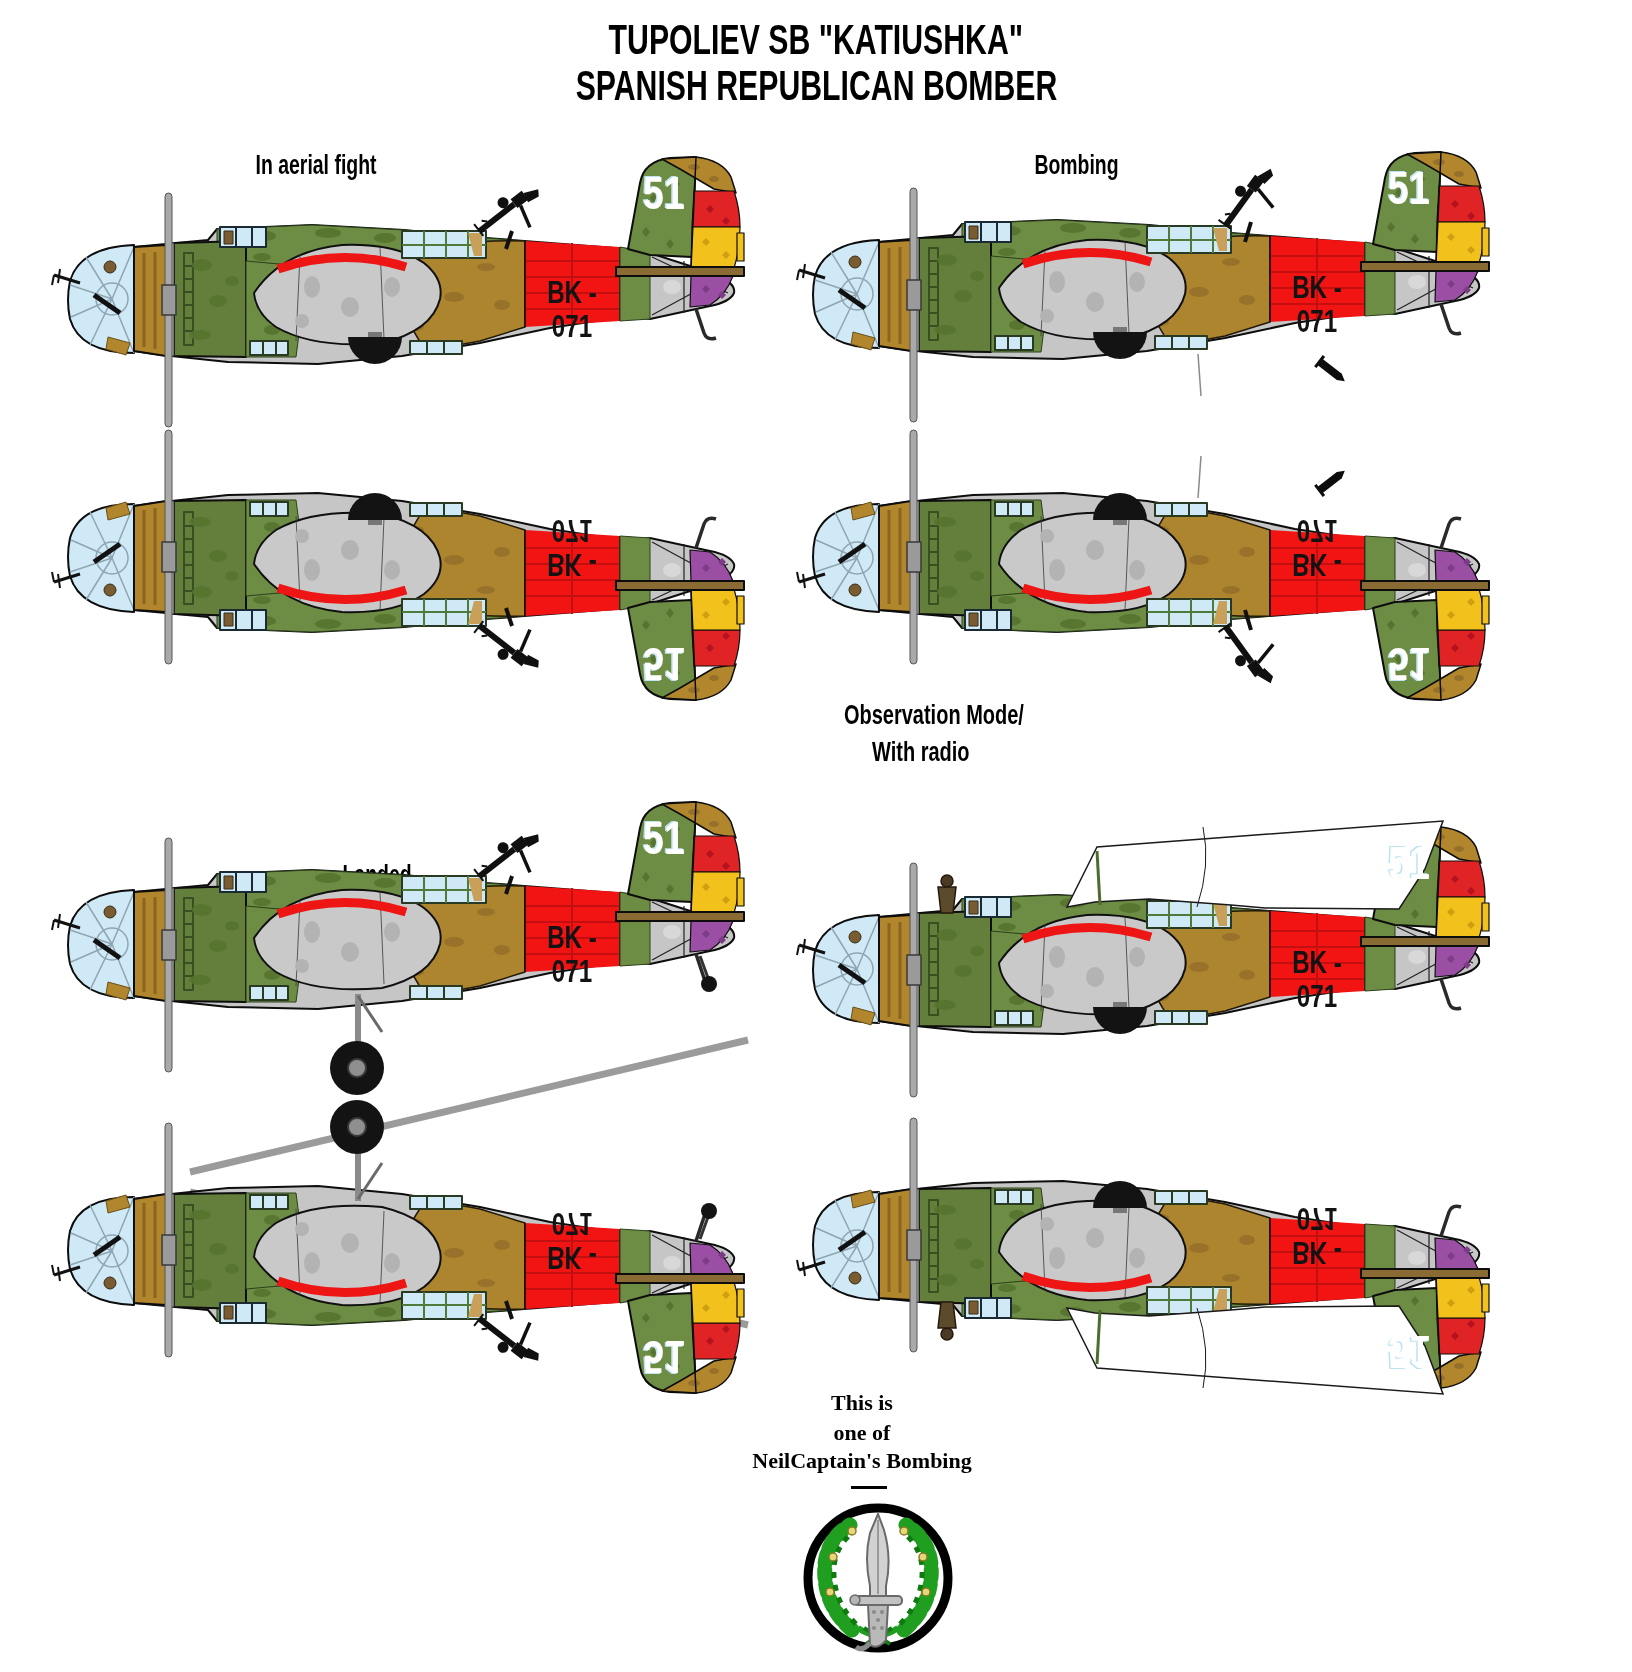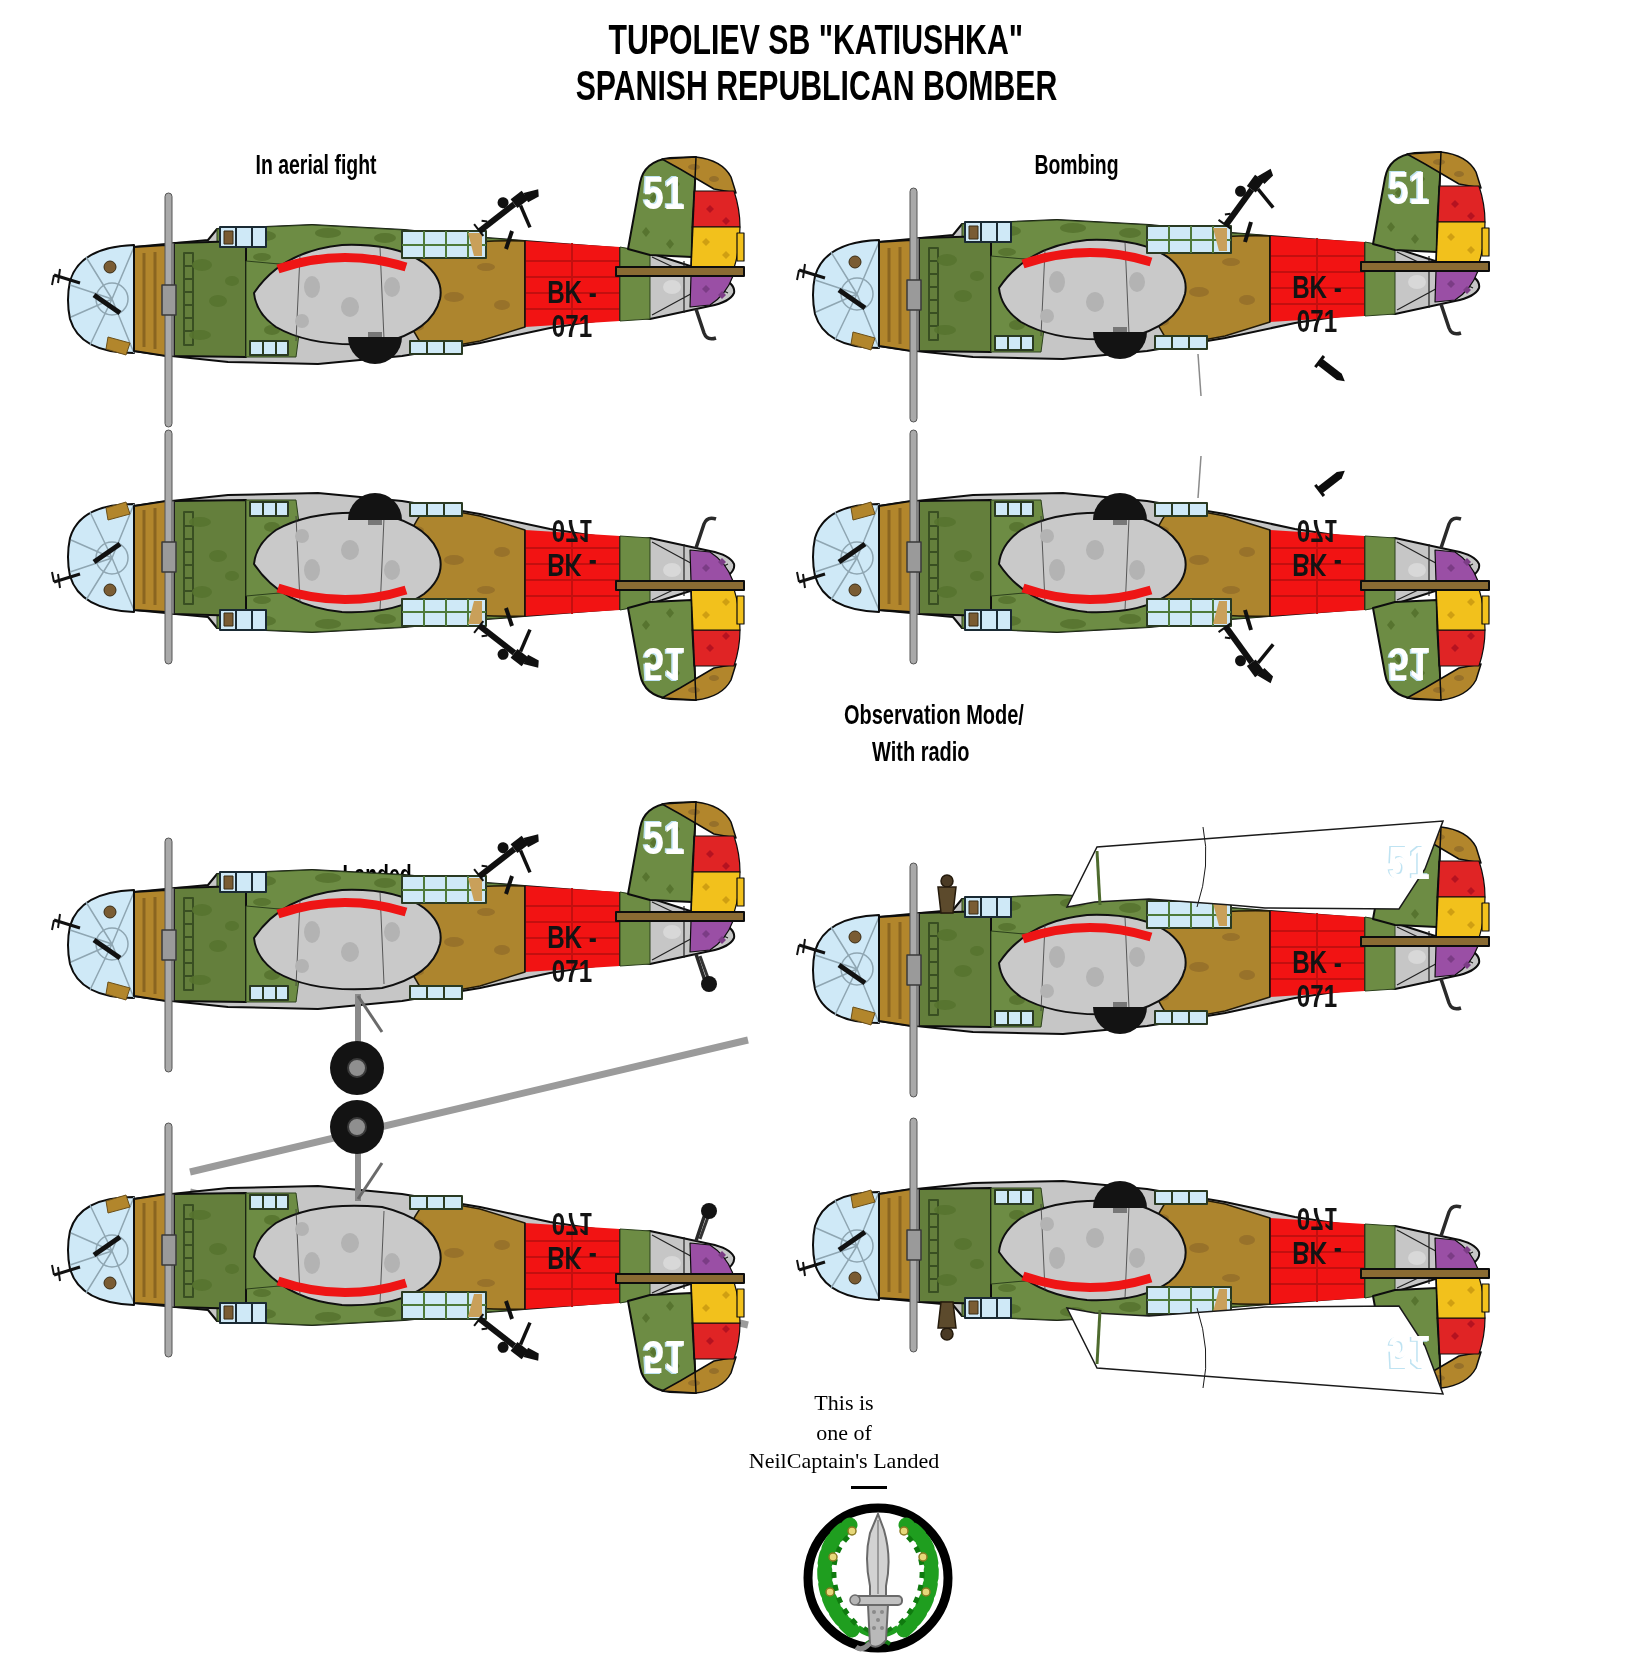--- a/index.html
+++ b/index.html
@@ -13,22 +13,22 @@
   .plane-box{position:absolute;width:700px;height:330px;}
   .plane-box svg.art{position:absolute;left:0;top:0;width:700px;height:330px;display:block;}
   .flip{transform:scaleY(-1);}
   .code{position:absolute;left:462px;top:141px;width:120px;text-align:center;
         font-weight:bold;font-size:31px;line-height:34px;color:#131313;
         transform:scaleX(.78);transform-origin:center;}
   .tailnum{position:absolute;left:585px;top:34px;width:58px;text-align:center;
         font-weight:bold;font-size:47px;line-height:48px;color:#ffffff;
         transform:scaleX(.8);transform-origin:center;text-shadow:-2px -1px 0 #bfe3f2;}
   .glines{position:absolute;left:0;top:0;}
-  .footer-line{position:absolute;left:644px;width:400px;text-align:center;
-        font-family:"Liberation Serif",serif;font-weight:normal;font-size:22px;line-height:26px;}
+  .footer-line{position:absolute;left:662px;width:400px;text-align:center;
+        font-family:"Liberation Serif",serif;font-weight:bold;font-size:22px;line-height:26px;}
   .footer-underline{position:absolute;left:851px;top:1486px;width:36px;height:3px;background:#000;}
   .logo{position:absolute;left:800px;top:1500px;}
 </style>
 </head>
 <body>
 
 <div class="canvas">
 
   <svg width="0" height="0" style="position:absolute" aria-hidden="true">
     <defs>
@@ -336,21 +336,21 @@
       <use href="#plane-base"></use>
         <use href="#wheel-ret"></use>
       <use href="#obs-extra"></use>
     </svg>
     <div class="code">BK - 071</div>
     <div class="tailnum">51</div>
   </div>
 
   <div class="footer-line" style="top:1390px">This is</div>
   <div class="footer-line" style="top:1420px">one of</div>
-  <div class="footer-line" style="top:1448px">NeilCaptain's Landed</div>
+  <div class="footer-line" style="top:1448px">NeilCaptain's Bombing</div>
   <div class="footer-underline"></div>
 
   <svg class="logo" width="156" height="156" viewBox="0 0 156 156">
     <circle cx="78" cy="78" r="70" fill="#ffffff" stroke="#000000" stroke-width="9"></circle>
     <g>
       <path d="M 52,130 Q 22,104 25,64 Q 28,38 50,25" stroke="#1f9e1f" stroke-width="15" fill="none" stroke-linecap="round" stroke-dasharray="9 6"></path>
       <path d="M 104,130 Q 134,104 131,64 Q 128,38 106,25" stroke="#1f9e1f" stroke-width="15" fill="none" stroke-linecap="round" stroke-dasharray="9 6"></path>
       <path d="M 56,124 Q 32,100 34,66 Q 37,44 54,32" stroke="#0f7a0f" stroke-width="5" fill="none" stroke-dasharray="6 7"></path>
       <path d="M 100,124 Q 124,100 122,66 Q 119,44 102,32" stroke="#0f7a0f" stroke-width="5" fill="none" stroke-dasharray="6 7"></path>
       <g fill="#e6d87a" stroke="#8a7a22" stroke-width="1.5">

